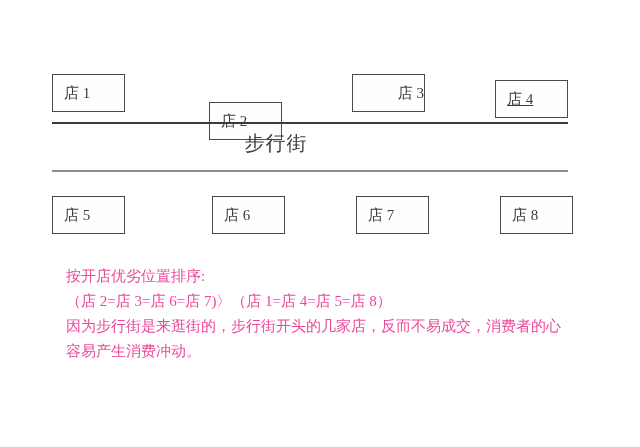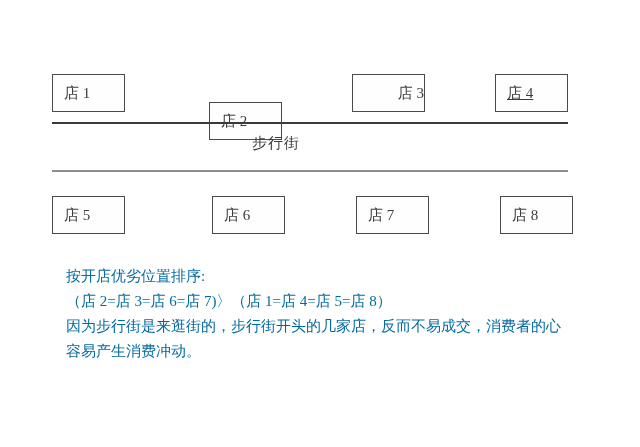--- a/index.html
+++ b/index.html
@@ -45,54 +45,54 @@
   .street-line.bottom {
     top: 170px;
     border-top: 2px solid #8e8e8e;
   }
   .street-label {
     position: absolute;
     left: 230px;
     top: 135px;
     width: 92px;
     text-align: center;
-    font-size: 15px;
+    font-size: 20px;
     line-height: 17px;
     color: #3c3c3c;
     letter-spacing: 1px;
   }
   .notes {
     position: absolute;
     left: 66px;
     top: 264px;
     width: 540px;
   }
   .note-line {
     font-size: 15px;
     line-height: 25px;
     height: 25px;
     white-space: nowrap;
-    color: #0369a1;
+    color: #ec4899;
   }
 </style>
 </head>
 <body>
 
 <div class="page">
 
   <div class="shop-box" style="left:52px;  top:74px;text-align:center;">
     <span class="shop-label">店 1</span>
   </div>
   <div class="shop-box" style="left:209px; top:74px;margin-top:28px;">
     <span class="shop-label">店 2</span>
   </div>
   <div class="shop-box" style="left:352px; top:74px;justify-content:flex-end;">
     <span class="shop-label">店 3</span>
   </div>
-  <div class="shop-box" style="left:495px; top:74px;text-decoration:underline;">
+  <div class="shop-box" style="left:495px; top:80px;text-decoration:underline;">
     <span class="shop-label">店 4</span>
   </div>
 
   <div class="street-line top"></div>
   <div class="street-label">步行街</div>
   <div class="street-line bottom"></div>
 
   <div class="shop-box" style="left:52px;  top:196px;">
     <span class="shop-label">店 5</span>
   </div>

